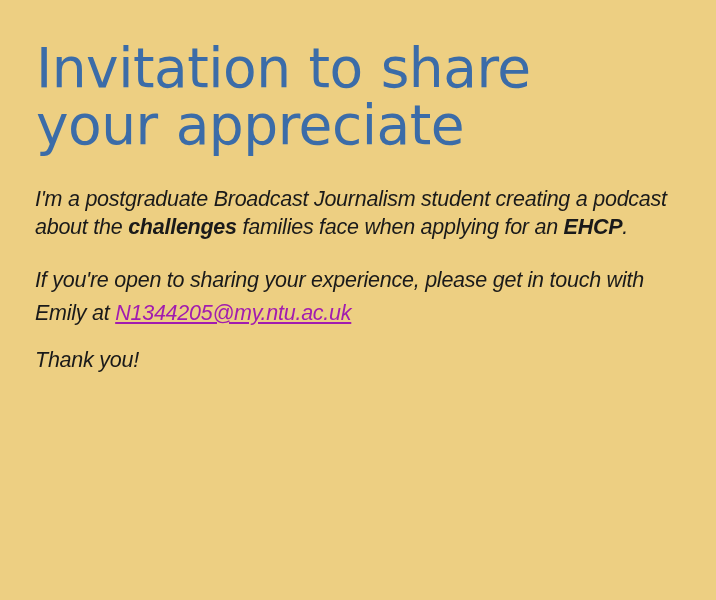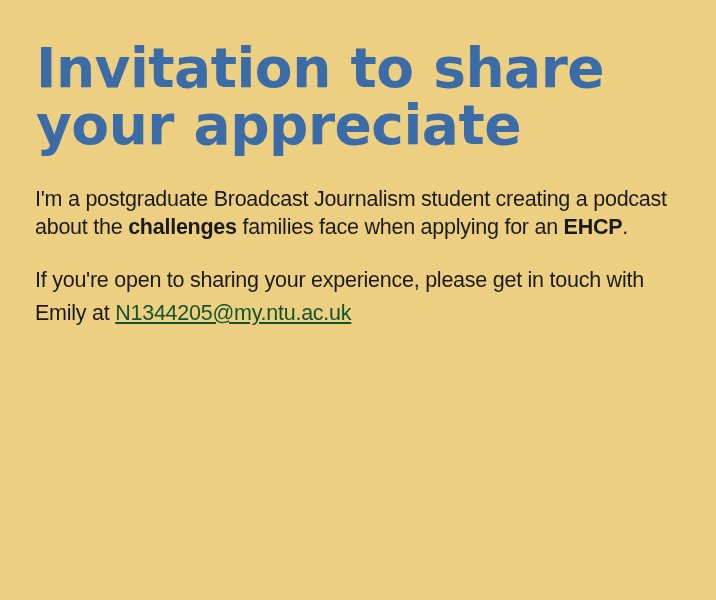--- a/index.html
+++ b/index.html
@@ -27,36 +27,37 @@
   
   .headline {
     position: absolute;
     left: 36px;
     top: 40px;
     width: 620px;
     margin: 0;
     color: #3b6ca8;
     font-family: "DejaVu Sans", sans-serif;
     font-size: 55px;
-    font-weight: 700;
+    font-weight: 400;
     line-height: 1.03;
     letter-spacing: -0.5px;
     word-spacing: 1px;
   }
   .headline .hl-line {
     display: block;
     white-space: nowrap;
   }
 
   
   .body-copy {
     position: absolute;
     left: 35px;
     top: 186px;
     width: 640px;
+    font-style: italic;
   }
 
   .para {
     margin: 0 0 23px 0;
     color: #1a1a1a;
     font-family: "Liberation Sans", sans-serif;
     font-size: 21.5px;
     font-weight: 400;
     line-height: 1.28;
     letter-spacing: -0.25px;
@@ -73,21 +74,21 @@
 
   .para--thanks {
     margin-bottom: 0;
   }
 
   .strong {
     font-weight: 700;
   }
 
   .email-link {
-    color: #14532d;
+    color: #a21caf;
     text-decoration: underline;
     text-underline-offset: 2px;
     text-decoration-thickness: 1.5px;
   }
 </style>
 </head>
 <body>
 
 <div class="poster">
 
@@ -97,15 +98,16 @@
   </h1>
 
   <div class="body-copy">
 
     <p class="para"><span>I'm a postgraduate Broadcast Journalism student creating a podcast about the </span><span class="strong">challenges</span><span> families face when applying for an </span><span class="strong">EHCP</span><span>.</span></p>
 
 
 
     <p class="para para--contact"><span>If you're open to sharing your experience, please get in touch with Emily at </span><a class="email-link" href="#">N1344205@my.ntu.ac.uk</a></p>
 
+    <p class="para para--thanks"><span>Thank you!</span></p>
 
   </div>
 </div>
 
 </body></html>

